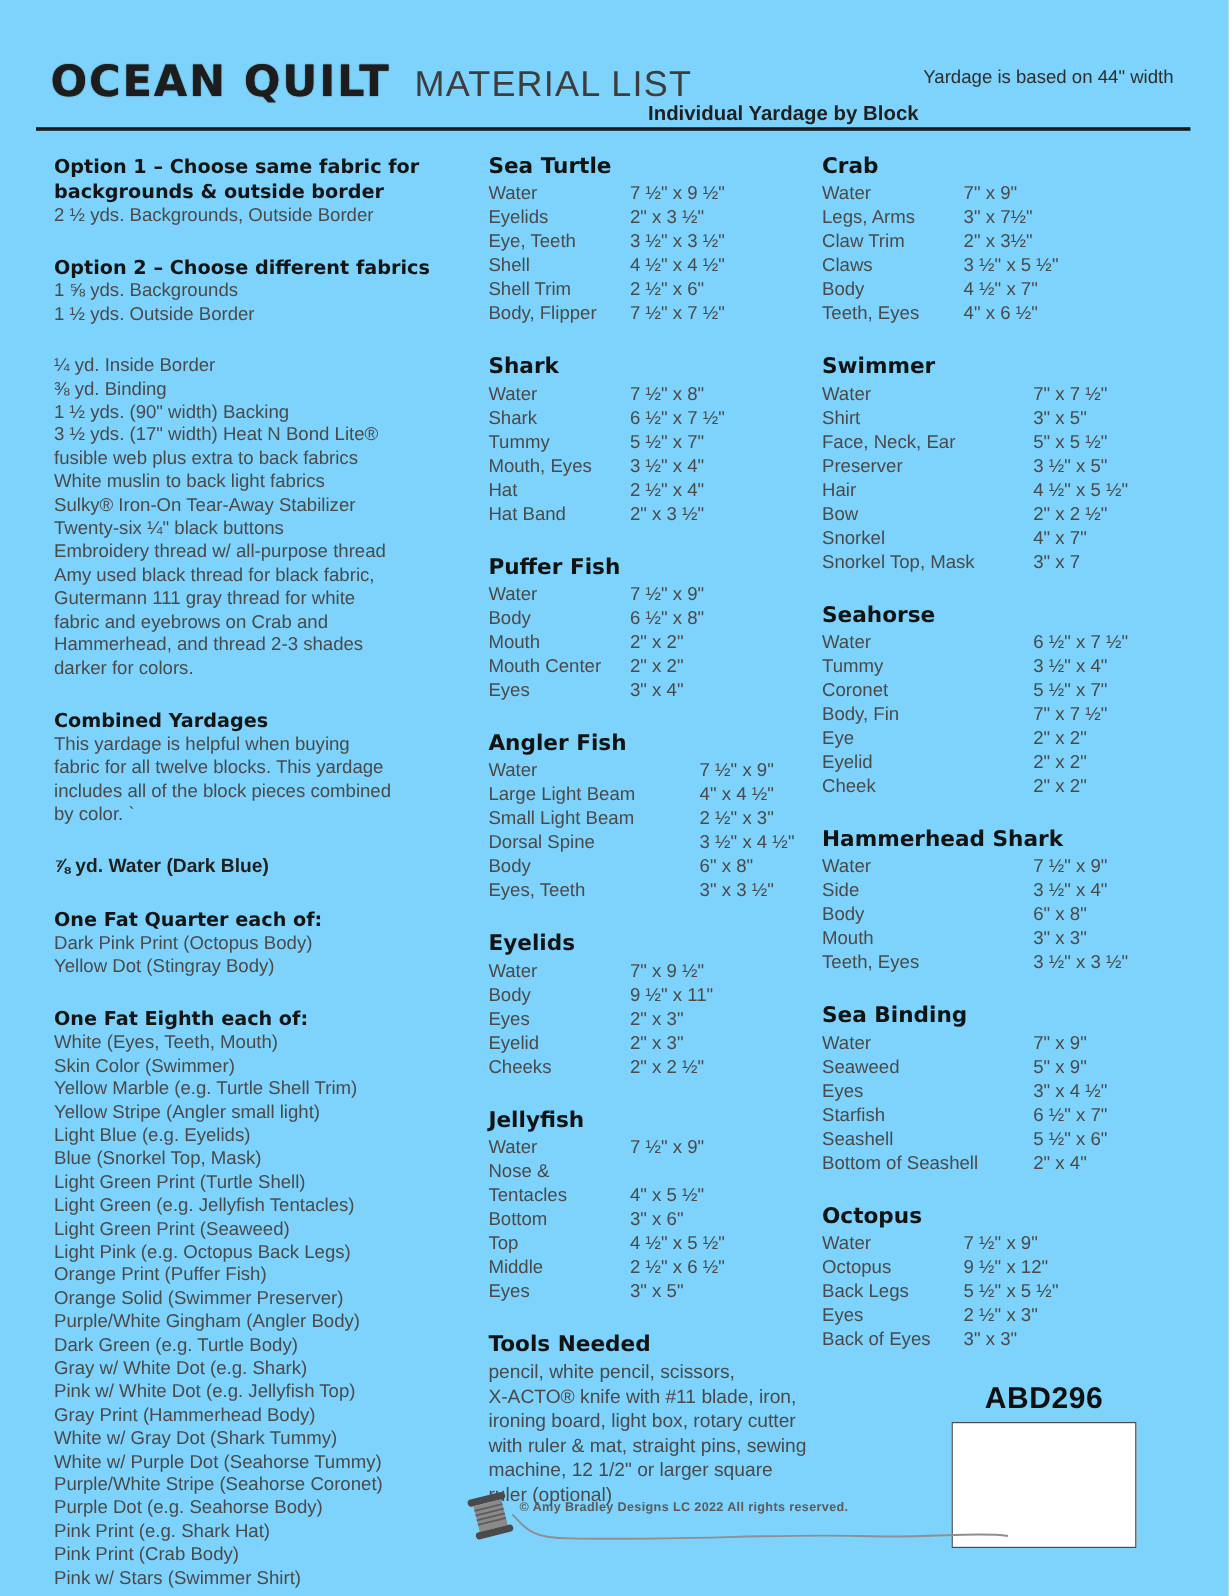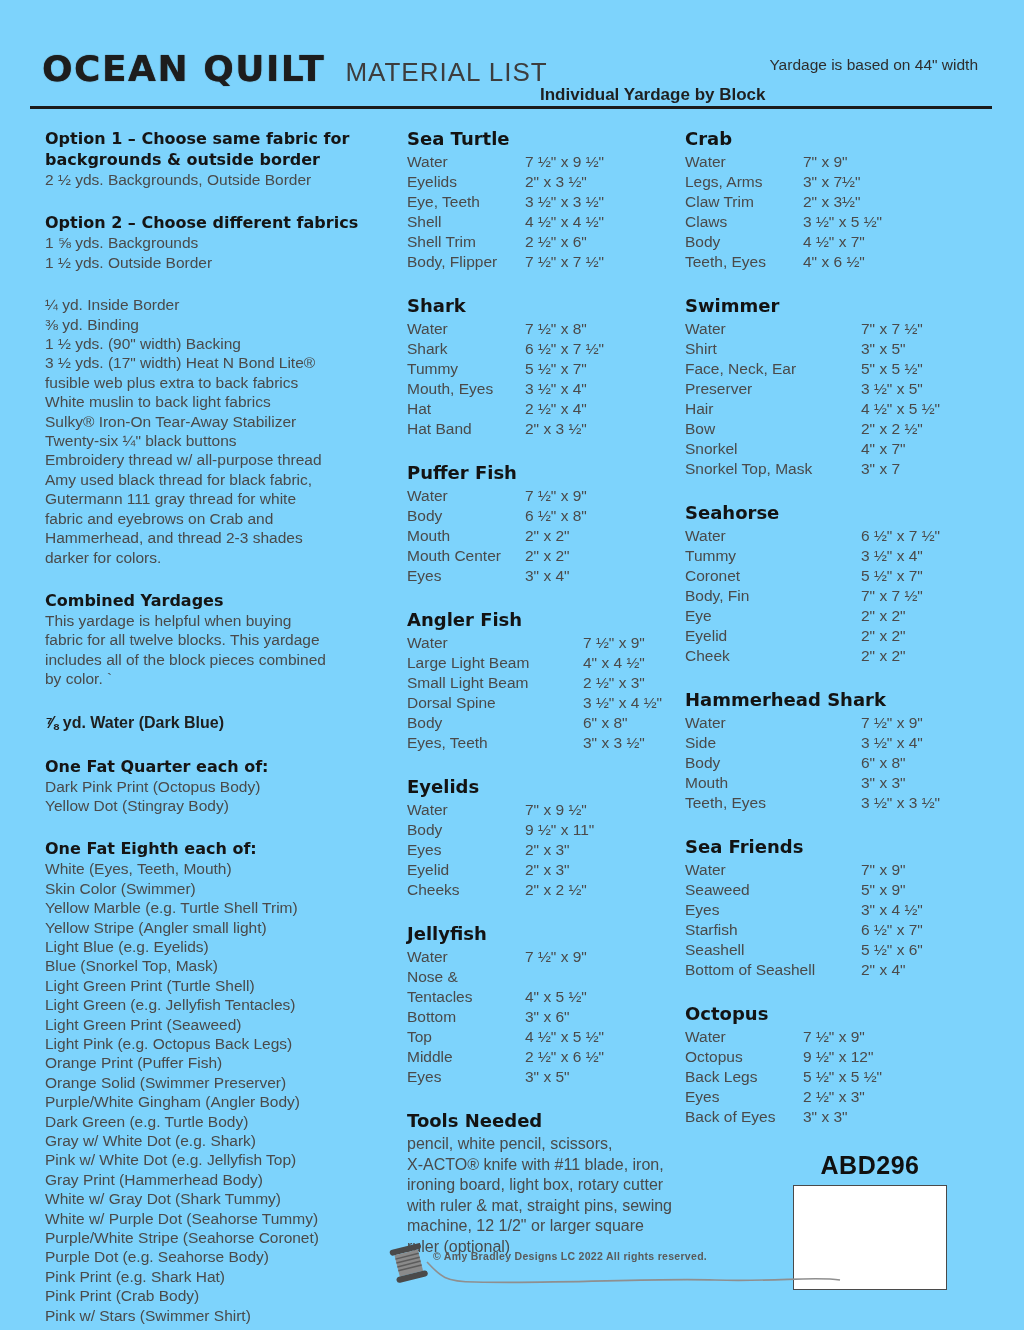--- a/index.html
+++ b/index.html
@@ -3,21 +3,21 @@
 <meta charset="utf-8">
 <style>
   html,body{margin:0;padding:0;background:#ffffff;}
   .page{position:relative;width:1024px;height:1330px;background:#7dd3fc;
         font-family:"Liberation Sans",sans-serif;color:#4a4a4a;overflow:hidden;}
 
   
   .brand-row{position:absolute;left:42px;top:48px;display:flex;align-items:baseline;gap:20px;}
   .brand{font-family:"DejaVu Sans",sans-serif;font-weight:bold;font-size:36px;color:#1d1d1d;
          letter-spacing:1.5px;text-shadow:0 0 1px #2a2a2a;}
-  .doc-title{font-size:26px;color:#3d3d3d;letter-spacing:1px;}
+  .doc-title{font-size:30px;color:#3d3d3d;letter-spacing:1px;}
   .note{position:absolute;right:46px;top:56px;font-size:15.5px;color:#2e2e2e;}
   .subtitle{position:absolute;left:540px;top:85px;font-size:17px;font-weight:bold;color:#1f1f1f;}
   .rule{position:absolute;left:30px;top:106px;width:962px;height:3px;background:#1b1b1b;}
 
   
   .col{position:absolute;top:128px;}
   .col-left{left:45px;width:335px;}
   .col-mid{left:379px;width:302px;margin-left:28px;}
   .col-right{left:685px;width:315px;}
 
@@ -412,21 +412,21 @@
           <div class="brow">
             <div class="plabel wide">Mouth</div>
             <div class="psize">3" x 3"</div>
           </div>
           <div class="brow">
             <div class="plabel wide">Teeth, Eyes</div>
             <div class="psize">3 ½" x 3 ½"</div>
           </div>
         </div>
         <div class="block">
-          <div class="btitle">Sea Friends</div>
+          <div class="btitle">Sea Binding</div>
           <div class="brow">
             <div class="plabel wide">Water</div>
             <div class="psize">7" x 9"</div>
           </div>
           <div class="brow">
             <div class="plabel wide">Seaweed</div>
             <div class="psize">5" x 9"</div>
           </div>
           <div class="brow">
             <div class="plabel wide">Eyes</div>

